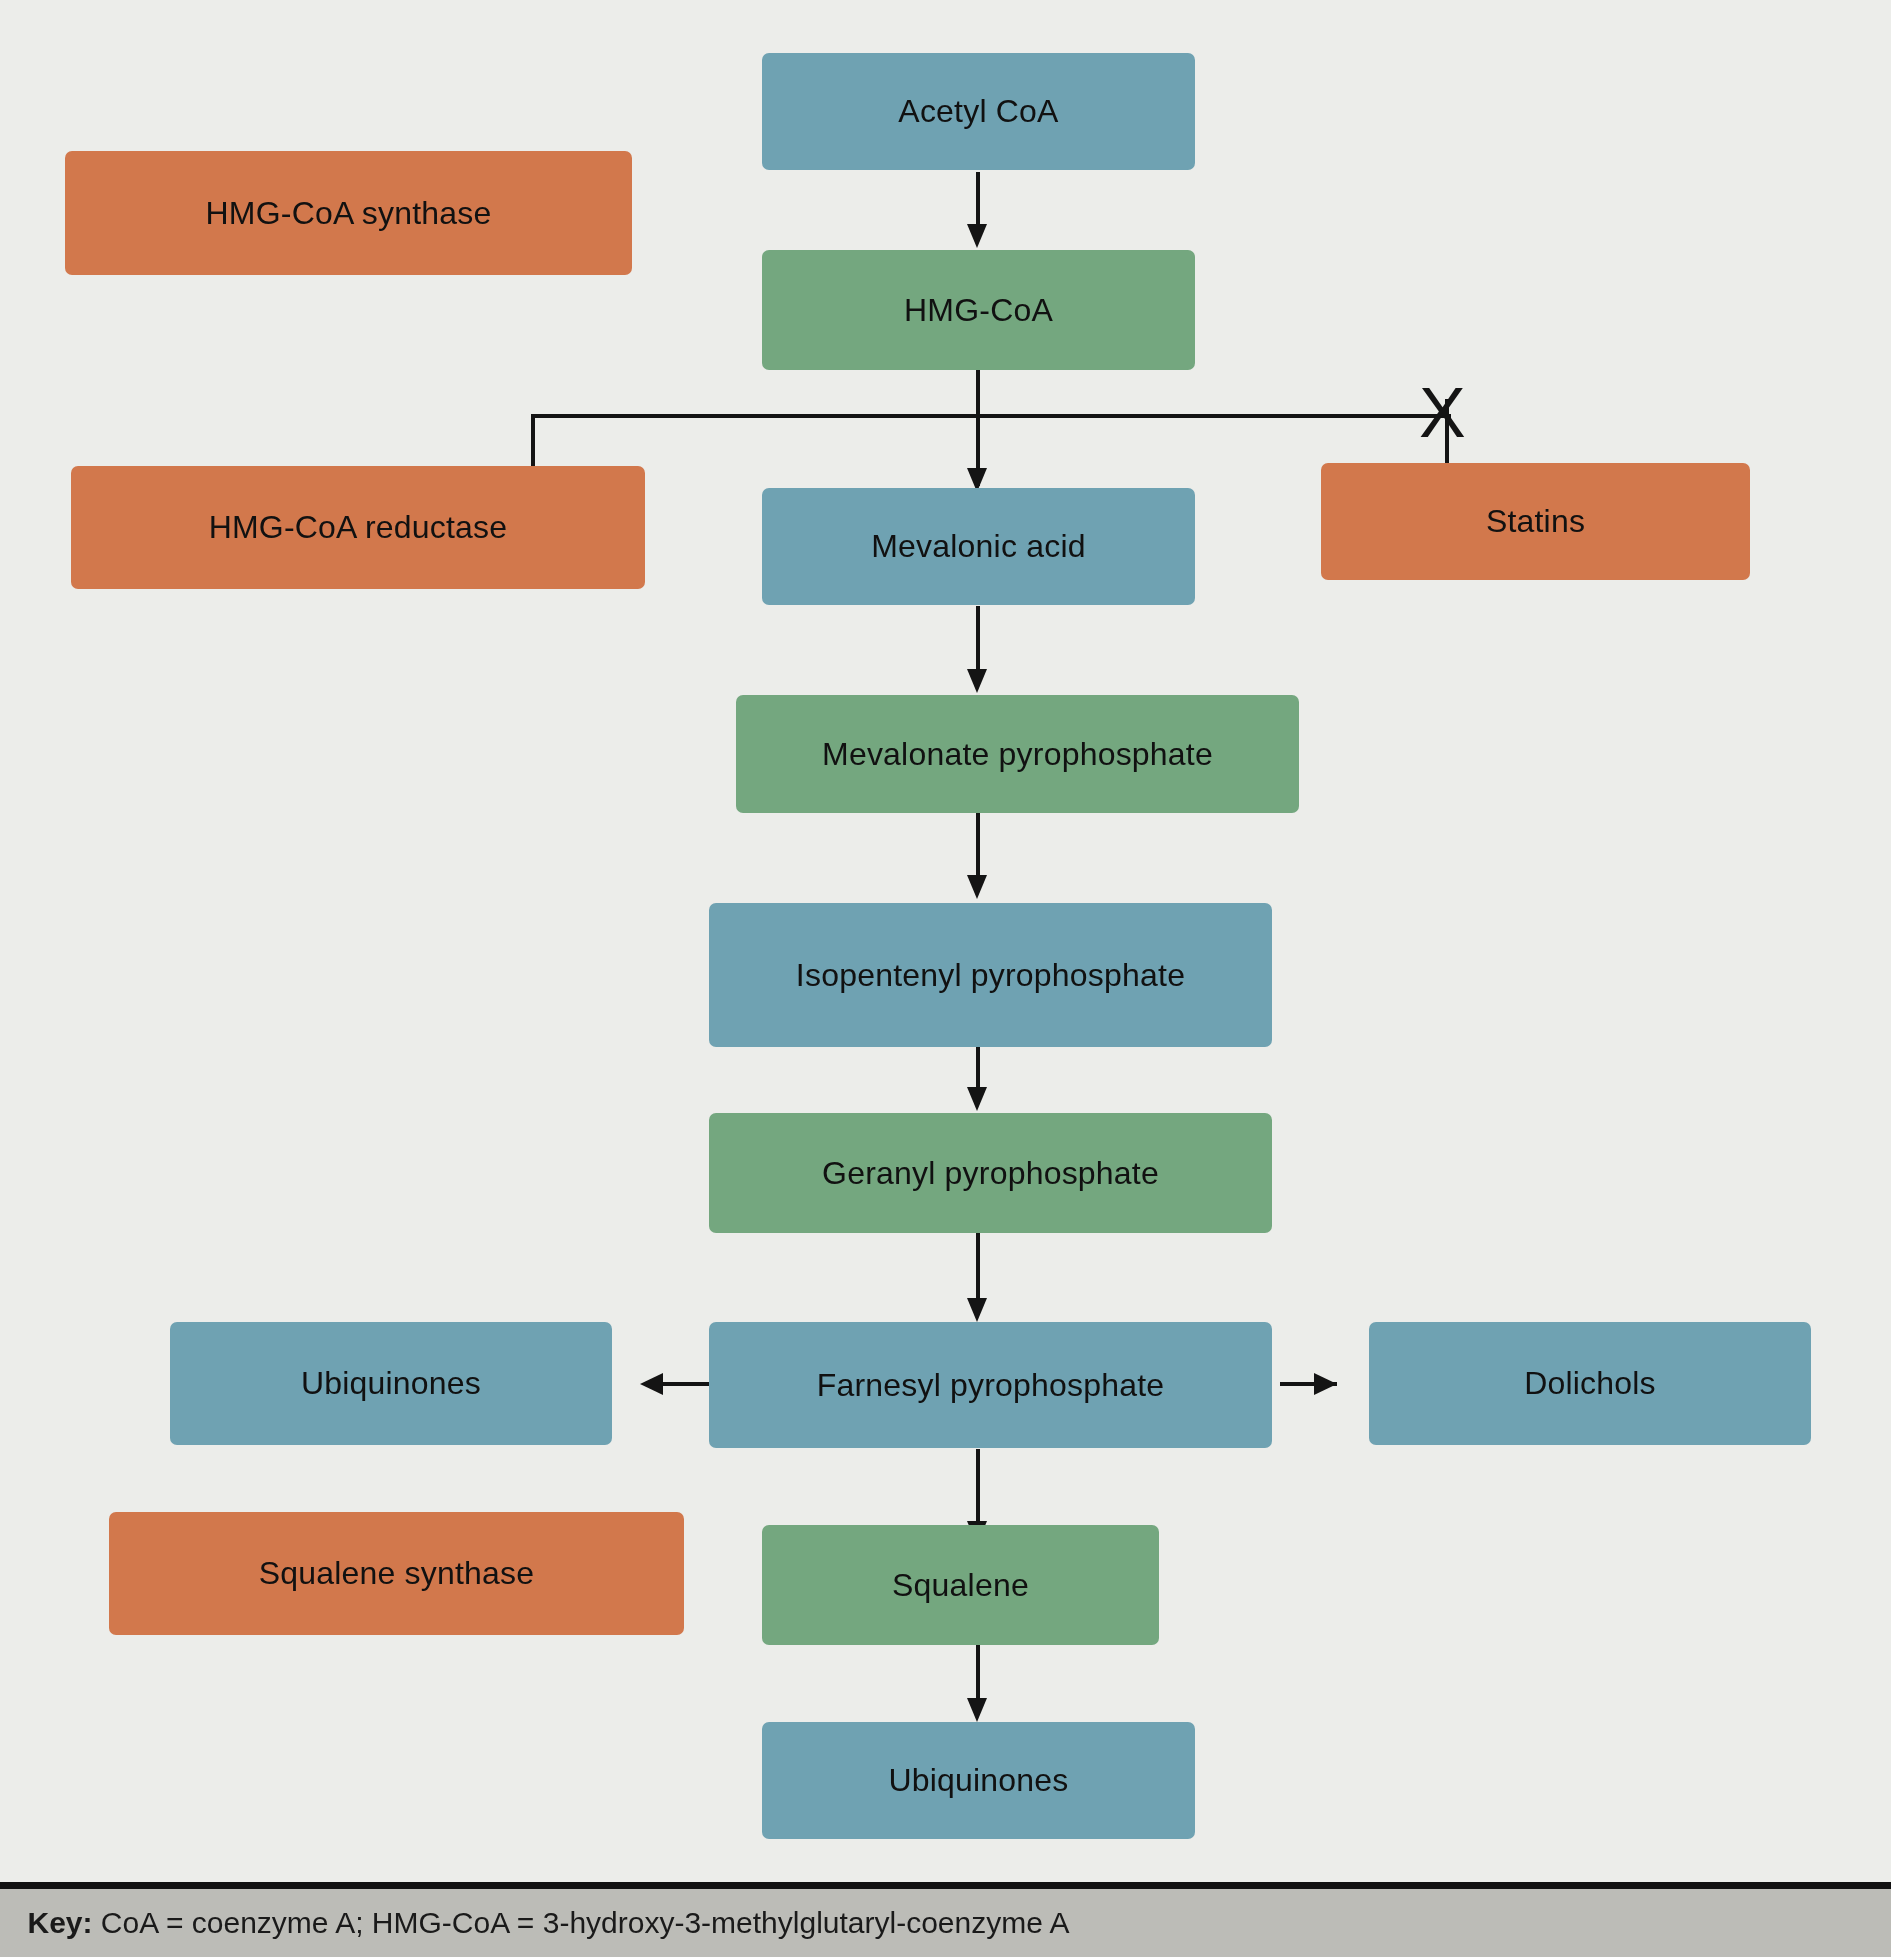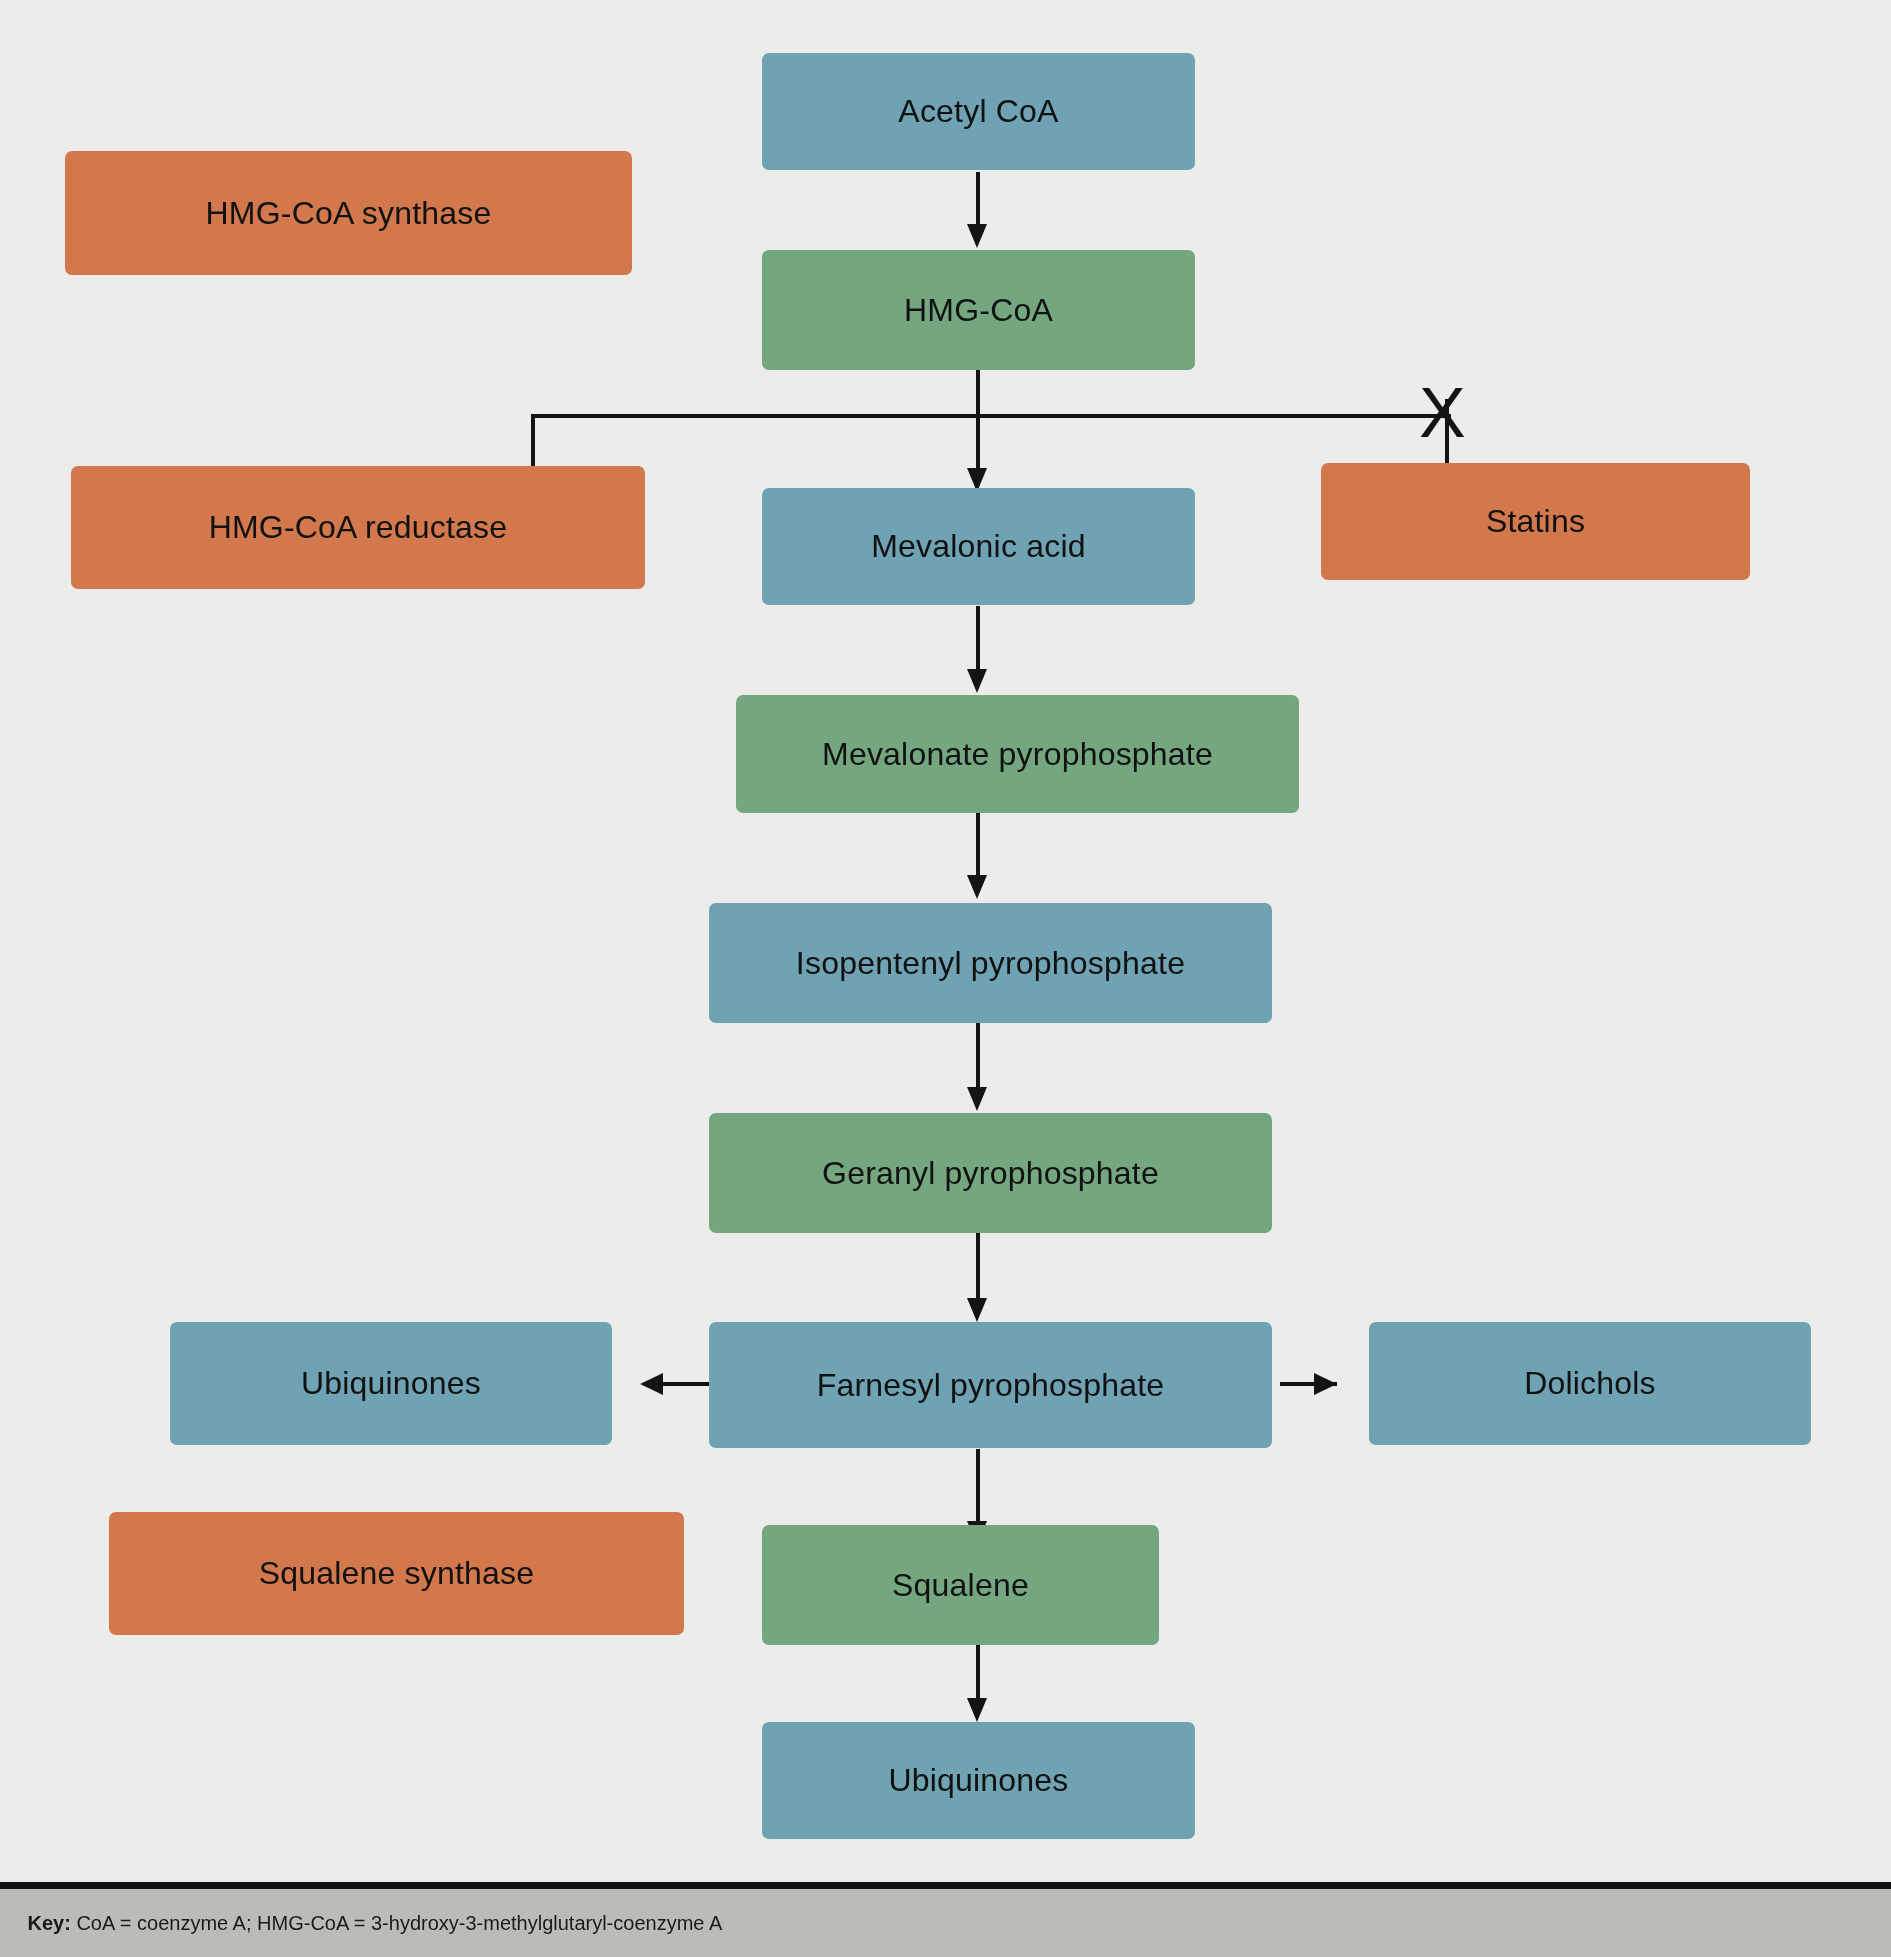--- a/index.html
+++ b/index.html
@@ -90,21 +90,21 @@
     bottom: 0;
     height: 68px;
     background: #bcbcb7;
     border-top: 7.3px solid #111111;
     display: flex;
     align-items: center;
     z-index: 5;
   }
   #key-band .key-text {
     padding-left: 27.5px;
-    font-size: 20px;
+    font-size: 30px;
     color: #1a1a1a;
     white-space: nowrap;
   }
   #key-band .key-label {
     font-weight: bold;
   }
 </style>
 </head>
 <body>
 
@@ -155,21 +155,21 @@
   <div class="node metabolite-green" style="left:762px; top:250px; width:433px; height:120px;">HMG-CoA</div>
 
   <div class="node metabolite-blue" style="left:762px; top:488px; width:433px; height:117px;">Mevalonic acid</div>
 
   <div class="node enzyme-orange" style="left:71px; top:466px; width:574px; height:123px;">HMG-CoA reductase</div>
 
   <div class="node enzyme-orange" style="left:1321px; top:463px; width:429px; height:117px;">Statins</div>
 
   <div class="node metabolite-green" style="left:736px; top:695px; width:563px; height:118px;">Mevalonate pyrophosphate</div>
 
-  <div class="node metabolite-blue" style="left:709px; top:903px; width:563px; height:120px;">Isopentenyl pyrophosphate</div>
+  <div class="node metabolite-blue" style="left:709px; top:903px; width:563px; height:144px;">Isopentenyl pyrophosphate</div>
 
   <div class="node metabolite-green" style="left:709px; top:1113px; width:563px; height:120px;">Geranyl pyrophosphate</div>
 
   <div class="node metabolite-blue" style="left:170px; top:1322px; width:442px; height:123px;">Ubiquinones</div>
 
   <div class="node metabolite-blue" style="left:709px; top:1322px; width:563px; height:126px;">Farnesyl pyrophosphate</div>
 
   <div class="node metabolite-blue" style="left:1369px; top:1322px; width:442px; height:123px;">Dolichols</div>
 
   <div class="node enzyme-orange" style="left:109px; top:1512px; width:575px; height:123px;">Squalene synthase</div>

